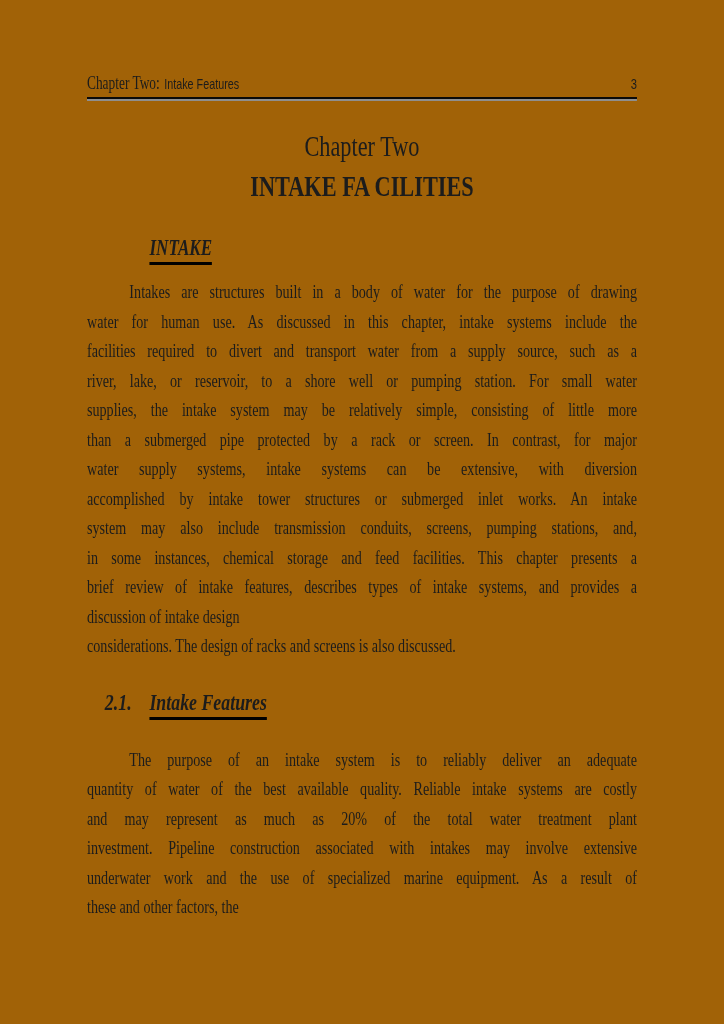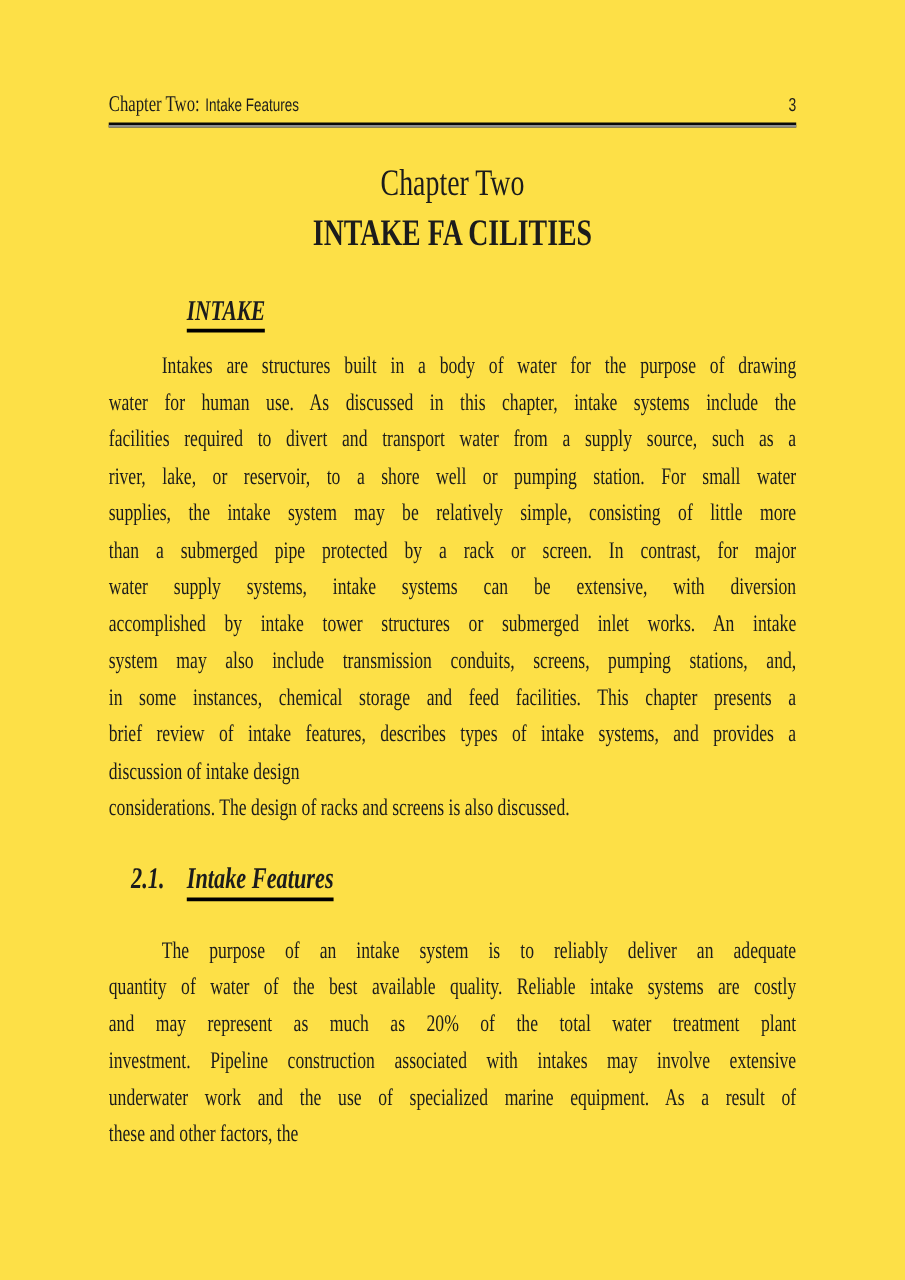--- a/index.html
+++ b/index.html
@@ -8,21 +8,21 @@
     background: #ffffff;
     color: #1c1c1c;
     font-family: "Liberation Serif", serif;
     overflow: hidden;
     position: relative;
   }
   .page {
     position: absolute;
     left: 0; top: 0;
     width: 724px; height: 1024px;
-    background: #fde047;
+    background: #a16207;
   }
   
   .content {
     position: absolute;
     left: 87px; top: 0;
     width: 740px;
     transform: scaleX(0.7432);
     transform-origin: 0 0;
   }
   

